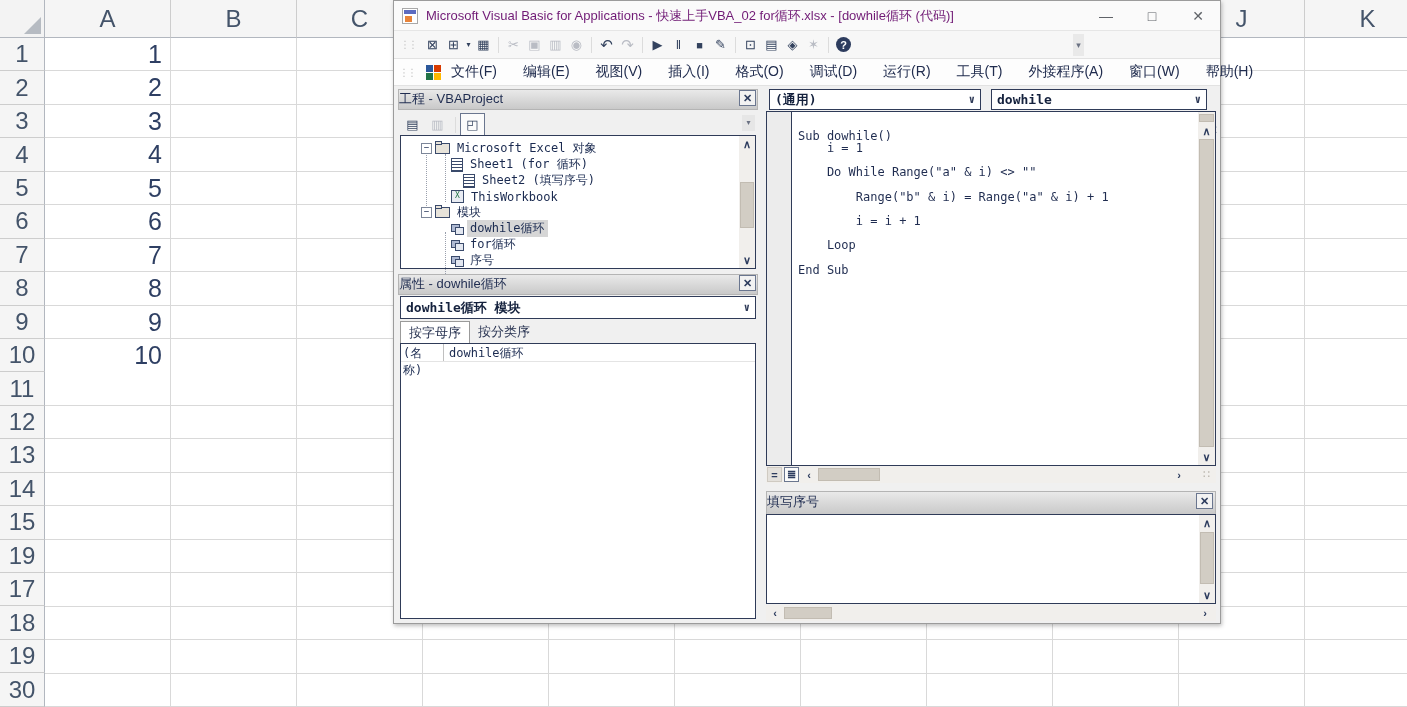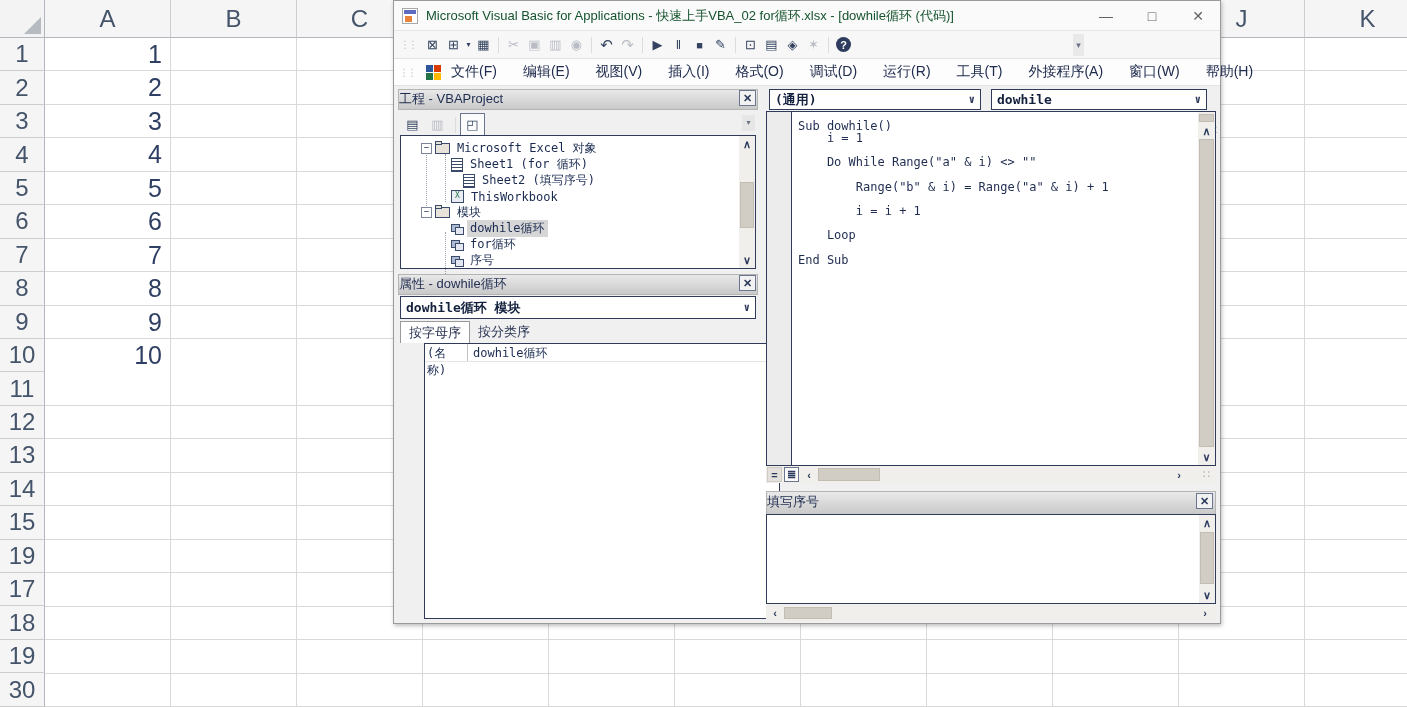--- a/index.html
+++ b/index.html
@@ -21,21 +21,21 @@
   .rowhead{width:45px;height:33.45px;background:#f5f5f5;border-bottom:1px solid #cdcdcd;
      border-right:1px solid #b2b7bf;color:#44546a;font-size:24px;display:flex;
      align-items:center;justify-content:center;box-sizing:border-box;}
   .acol{display:flex;flex-direction:column;}
   .cell{width:126px;height:33.45px;color:#2e3f63;font-size:25px;text-align:right;
      padding-right:9px;line-height:33.45px;box-sizing:border-box;}
   
   #vba{left:393px;top:0;width:828px;height:624px;background:#f0f0f0;
        border:1px solid #9b9b9b;box-shadow:1px 2px 4px rgba(0,0,0,.25);}
   .titlebar{left:0;top:0;width:826px;height:30px;background:#fafafa;border-bottom:1px solid #e6e6e6;}
-  .titletext{color:#14532d;font-size:13px;line-height:30px;white-space:nowrap;}
+  .titletext{color:#701a75;font-size:13px;line-height:30px;white-space:nowrap;}
   .winbtn{width:22px;height:22px;color:#5f6368;font-size:14px;display:flex;align-items:center;
      justify-content:center;}
   .vbatoolbar{left:0;top:30px;width:826px;height:28px;background:#f7f7f7;
      border-bottom:1px solid #e2e2e2;display:flex;align-items:center;padding-left:6px;}
   .grip{color:#c3c3c3;font-size:10px;letter-spacing:-2px;margin-right:6px;}
   .tbico{width:21px;height:20px;display:flex;align-items:center;justify-content:center;
      color:#33425e;font-size:13px;flex:0 0 auto;}
   .tbico.dis{color:#b9bcc4;}
   .tbsep{width:1px;height:16px;background:#dcdcdc;margin:0 4px;flex:0 0 auto;}
   .helpcirc{width:15px;height:15px;border-radius:50%;background:#2d3c5e;color:#fff;
@@ -305,40 +305,40 @@
         <div class="abs xbtn" style="right:2px;top:1px;">✕</div>
       </div>
       <div class="abs combo" style="left:2px;top:22px;width:356px;height:23px;">
         <span>dowhile循环 模块</span>
         <span class="chev">∨</span>
       </div>
       <div class="abs" style="left:2px;top:47px;display:flex;">
         <span class="tab active">按字母序</span>
         <span class="tab">按分类序</span>
       </div>
-      <div class="abs whitebox" style="left:2px;top:69px;width:356px;height:276px;margin-left:24px;">
+      <div class="abs whitebox" style="left:2px;top:69px;width:356px;height:276px;">
         <div style="display:flex;height:17px;border-bottom:1px solid #e4e4e4;font-size:12px;color:#1a2a50;font-family:'DejaVu Sans Mono',monospace;">
           <span class="propname" style="width:43px;padding:1px 2px;box-sizing:border-box;">(名称)</span>
           <span style="padding:1px 5px;">dowhile循环</span>
         </div>
       </div>
     </div>
 
     <div class="abs combo" style="left:375px;top:88px;width:212px;height:21px;">
       <span>(通用)</span>
       <span class="chev">∨</span>
     </div>
     <div class="abs combo" style="left:597px;top:88px;width:216px;height:21px;">
       <span>dowhile</span>
       <span class="chev">∨</span>
     </div>
 
     <div class="abs whitebox" style="left:372px;top:110px;width:450px;height:355px;">
       <div class="abs" style="left:0;top:0;width:25px;height:100%;background:#ececec;border-right:1px solid #2f3b58;"></div>
-      <div class="abs" style="left:31px;top:8px;">
+      <div class="abs" style="left:31px;top:18px;">
         <div class="codeline">Sub dowhile()</div>
         <div class="codeline">    i = 1</div>
         <div class="codeline"></div>
         <div class="codeline">    Do While Range("a" &amp; i) &lt;&gt; ""</div>
         <div class="codeline"></div>
         <div class="codeline">        Range("b" &amp; i) = Range("a" &amp; i) + 1</div>
         <div class="codeline"></div>
         <div class="codeline">        i = i + 1</div>
         <div class="codeline"></div>
         <div class="codeline">    Loop</div>

